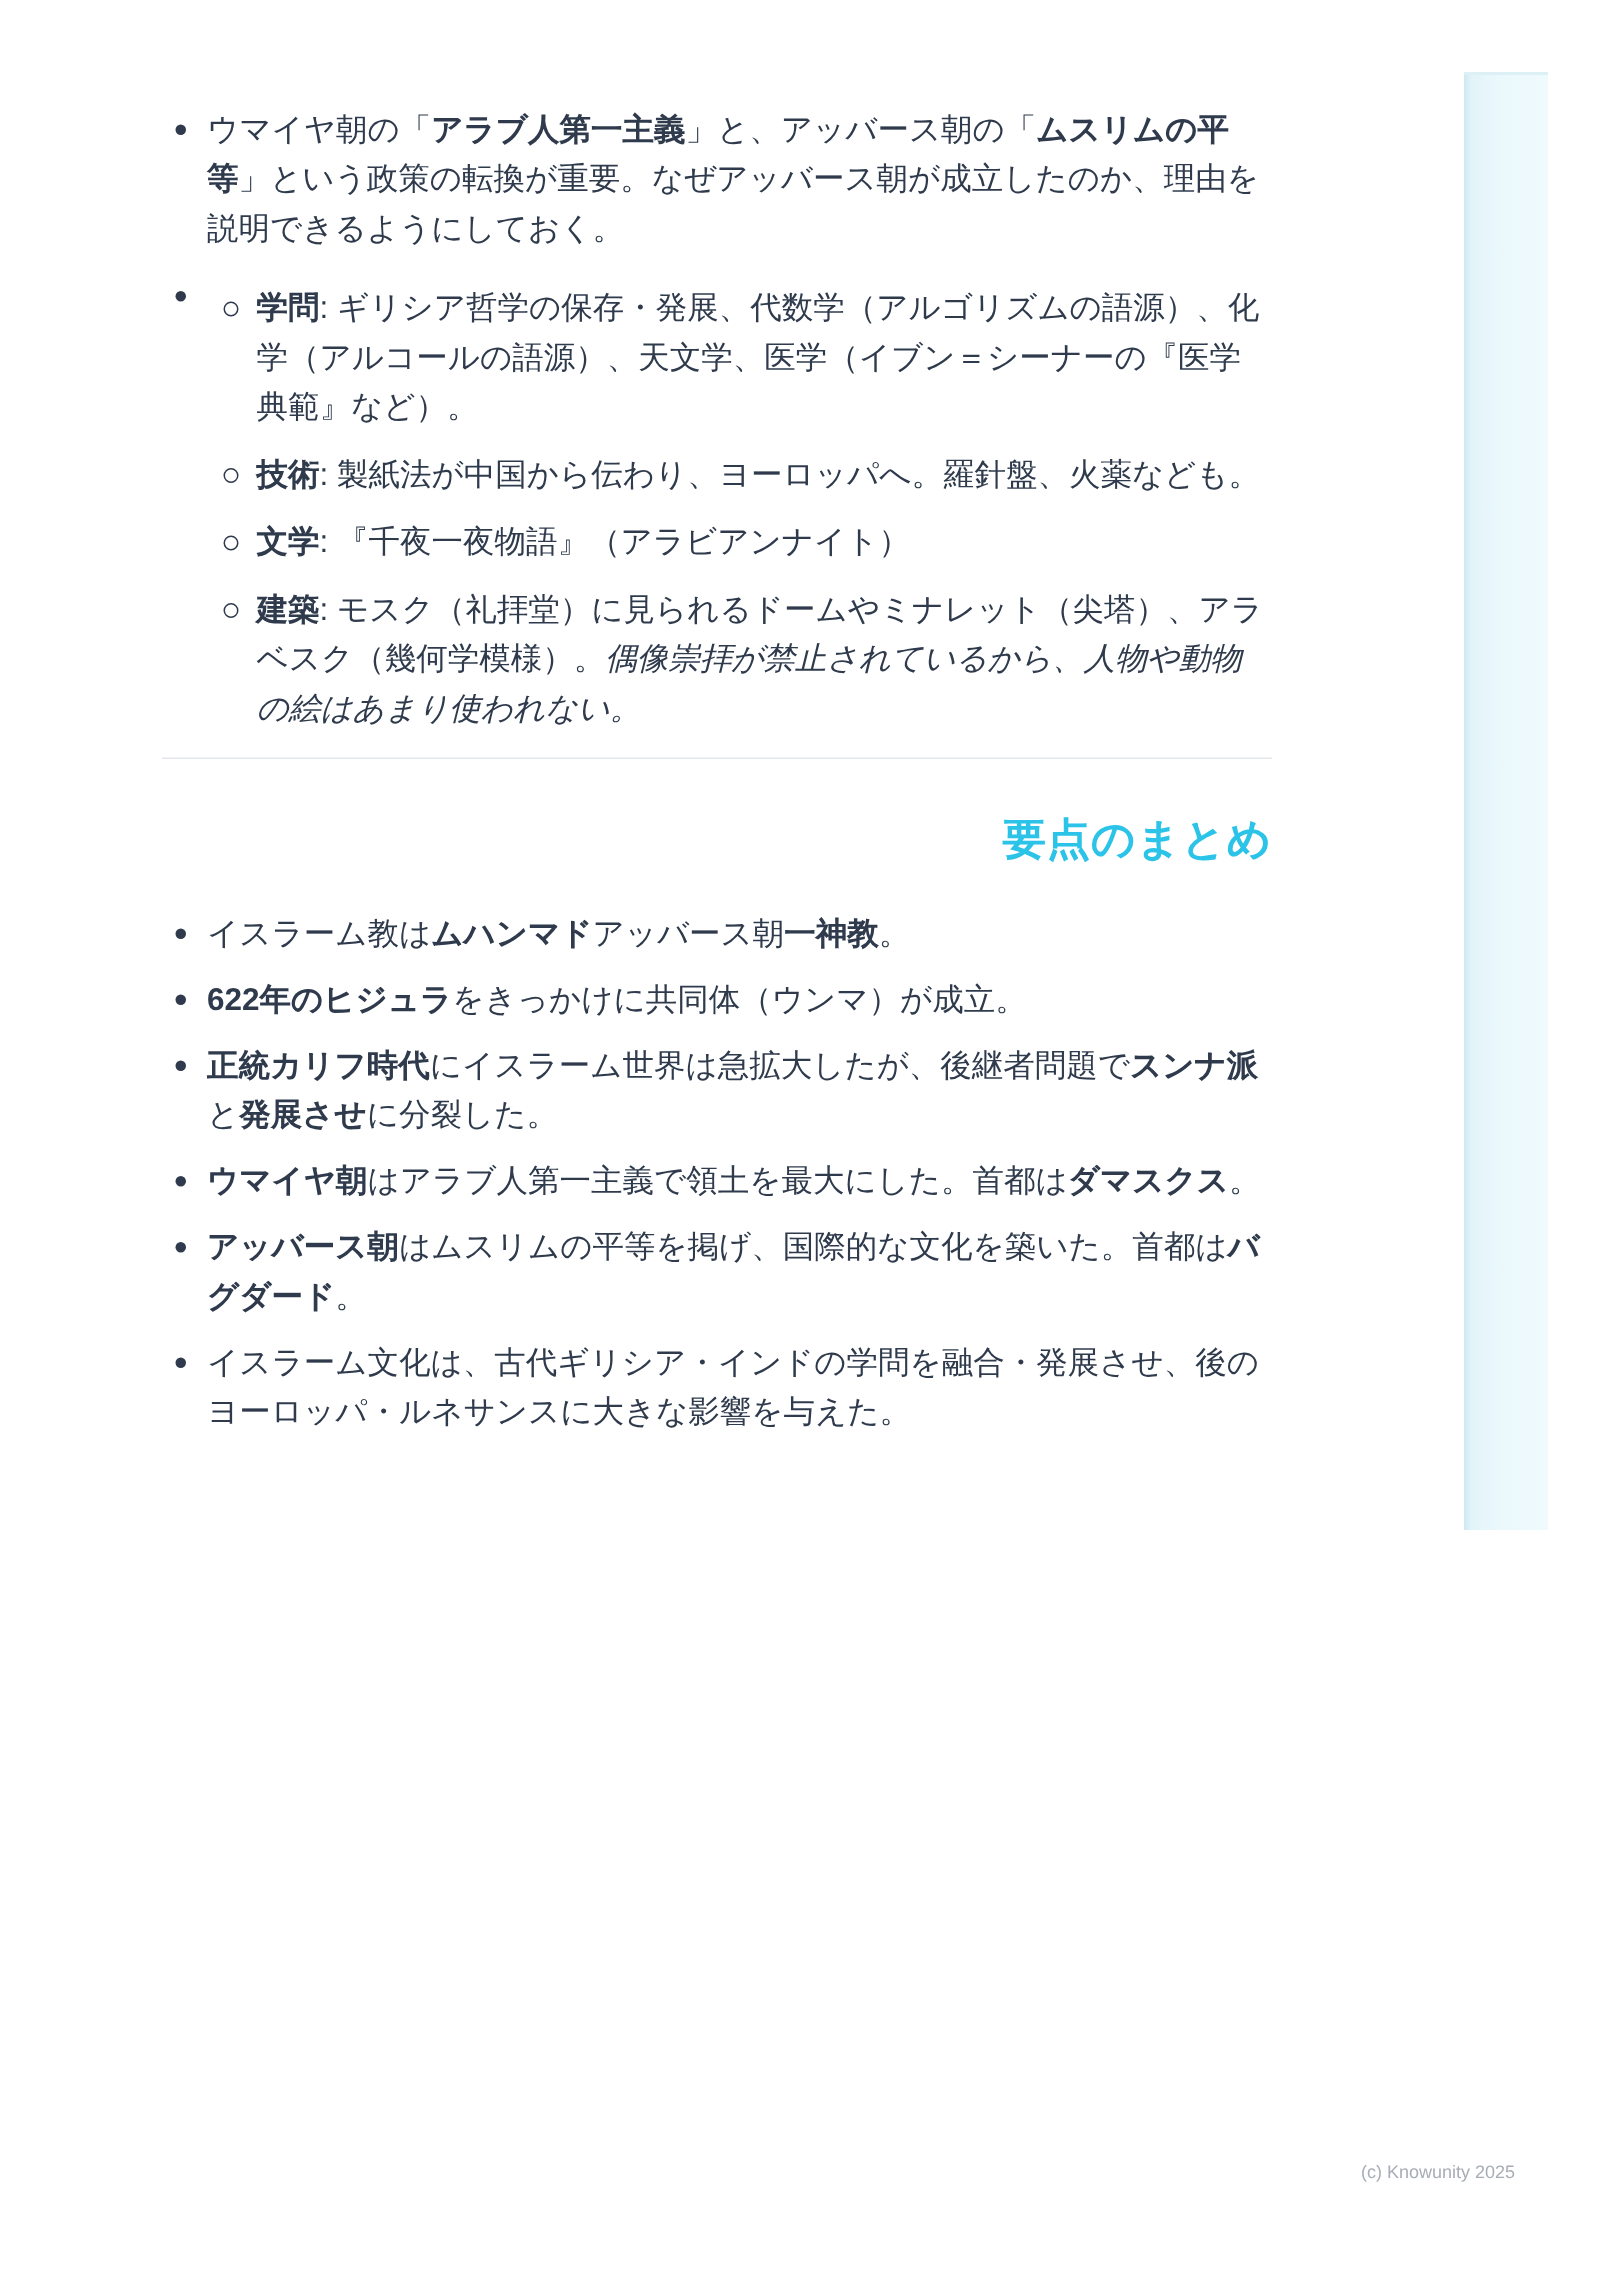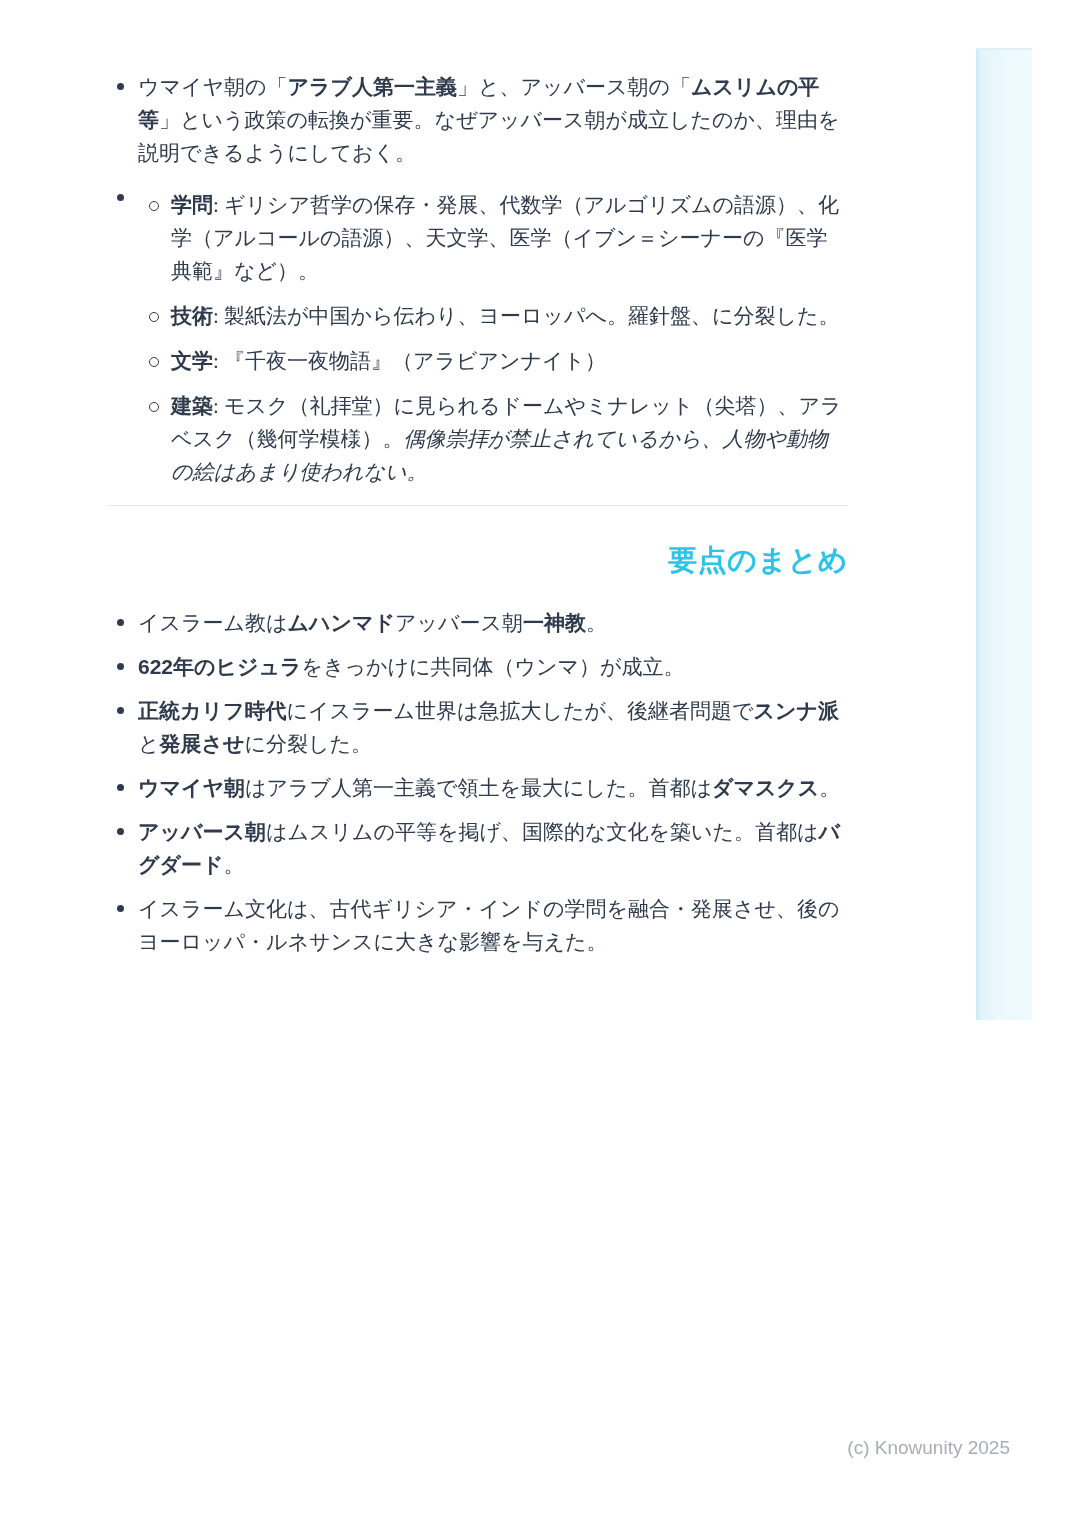--- a/index.html
+++ b/index.html
@@ -44,21 +44,20 @@
     position: absolute;
     left: 9px; top: 13px;
     width: 7px; height: 7px;
     border-radius: 50%;
     background: var(--text);
   }
   ul.sublist {
     list-style: none;
     margin: 8px 0 0 0;
     padding: 0;
-    font-family: Liberation Serif, serif;
   }
   li.sub-item { display: flex; margin-bottom: 12px; }
   li.sub-item:last-child { margin-bottom: 0; justify-content: space-between; }
   .sub-item > .marker { flex: 0 0 33px; }
   .marker.m2::before {
     content: "";
     position: absolute;
     left: 11px; top: 12px;
     width: 8px; height: 8px;
     border-radius: 50%;
@@ -91,21 +90,21 @@
     top: 48px;
     width: 56px;
     height: 972px;
     background: linear-gradient(90deg, var(--sidebar-edge) 0px, #e2f4f9 5px, var(--sidebar) 22px, #effafd 100%);
     border-top: 2px solid #dcf0f6;
   }
   .footer {
     position: absolute;
     top: 1438px;
     right: 70px;
-    font-size: 19px;
+    font-size: 12px;
     line-height: 20px;
     color: var(--muted);
   }
 </style>
 </head>
 <body>
 
 <div class="page">
   <div class="content">
     <ul class="toplist" id="study-list">
@@ -115,21 +114,21 @@
         </li>
         <li class="item">
           <span class="marker m1"></span>
           <span class="txt"><ul class="sublist">
               <li class="sub-item">
                 <span class="marker m2"></span>
                 <span class="txt"><span class="b ">学問</span><span class="">: ギリシア哲学の保存・発展、代数学（アルゴリズムの語源）、化学（アルコールの語源）、天文学、医学（イブン＝シーナーの『医学典範』など）。</span></span>
               </li>
               <li class="sub-item">
                 <span class="marker m2"></span>
-                <span class="txt"><span class="b ">技術</span><span class="">: 製紙法が中国から伝わり、ヨーロッパへ。羅針盤、に分裂した。</span></span>
+                <span class="txt"><span class="b ">技術</span><span class="">: 製紙法が中国から伝わり、ヨーロッパへ。羅針盤、火薬なども。</span></span>
               </li>
               <li class="sub-item">
                 <span class="marker m2"></span>
                 <span class="txt"><span class="b ">文学</span><span class="">: 『千夜一夜物語』（アラビアンナイト）</span></span>
               </li>
               <li class="sub-item">
                 <span class="marker m2"></span>
                 <span class="txt"><span class="b ">建築</span><span class="">: モスク（礼拝堂）に見られるドームやミナレット（尖塔）、アラベスク（幾何学模様）。</span><span class="i">偶像崇拝が禁止されているから、人物や動物の絵はあまり使われない。</span></span>
               </li>
             </ul></span>

